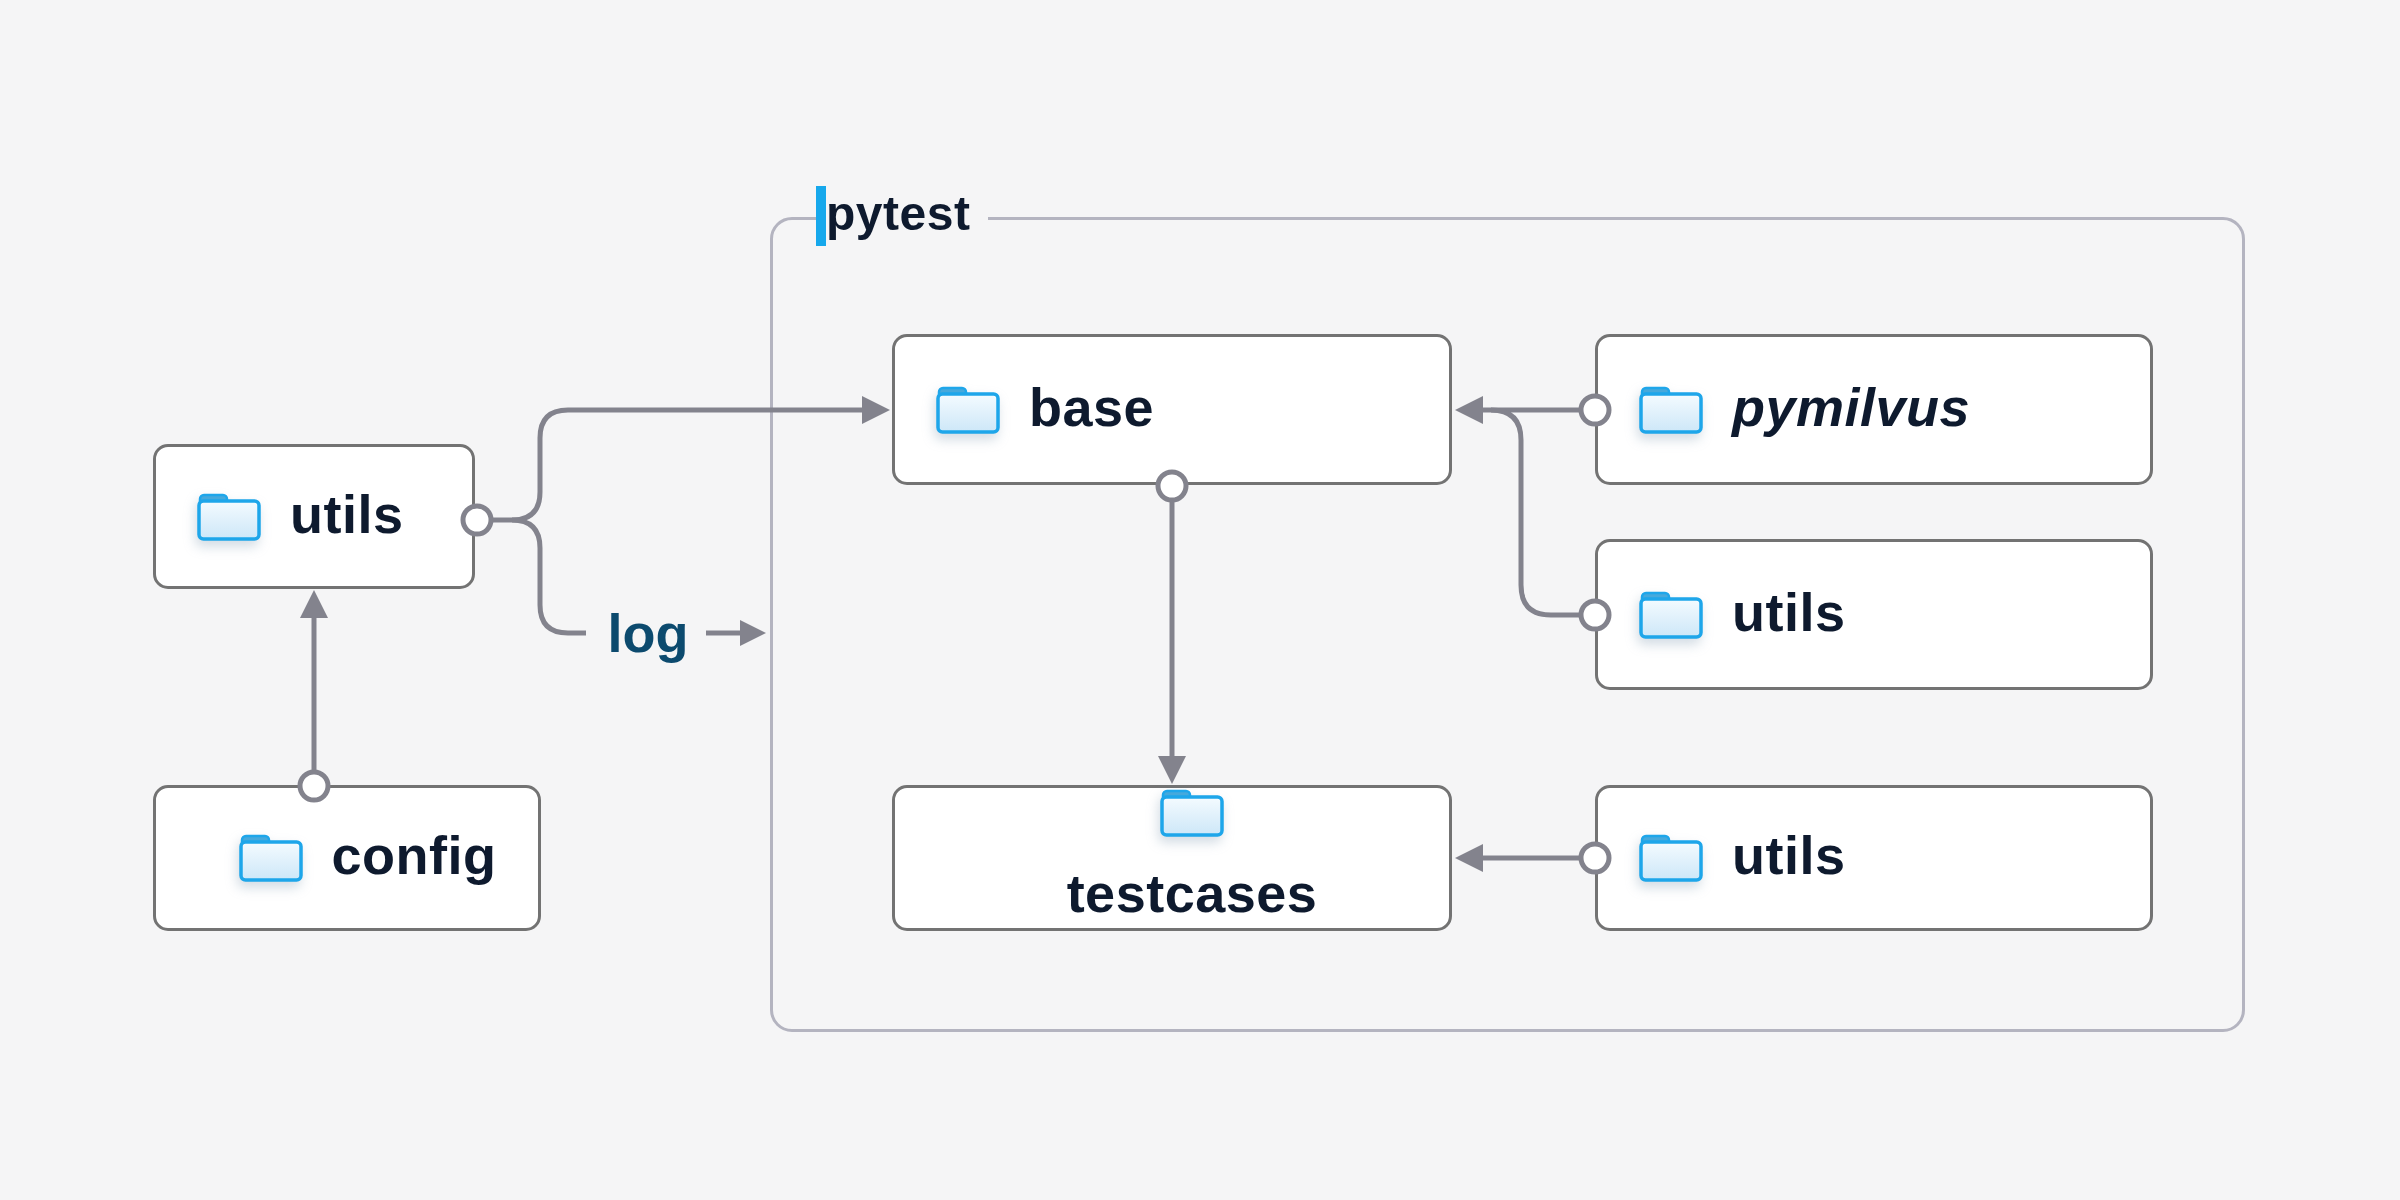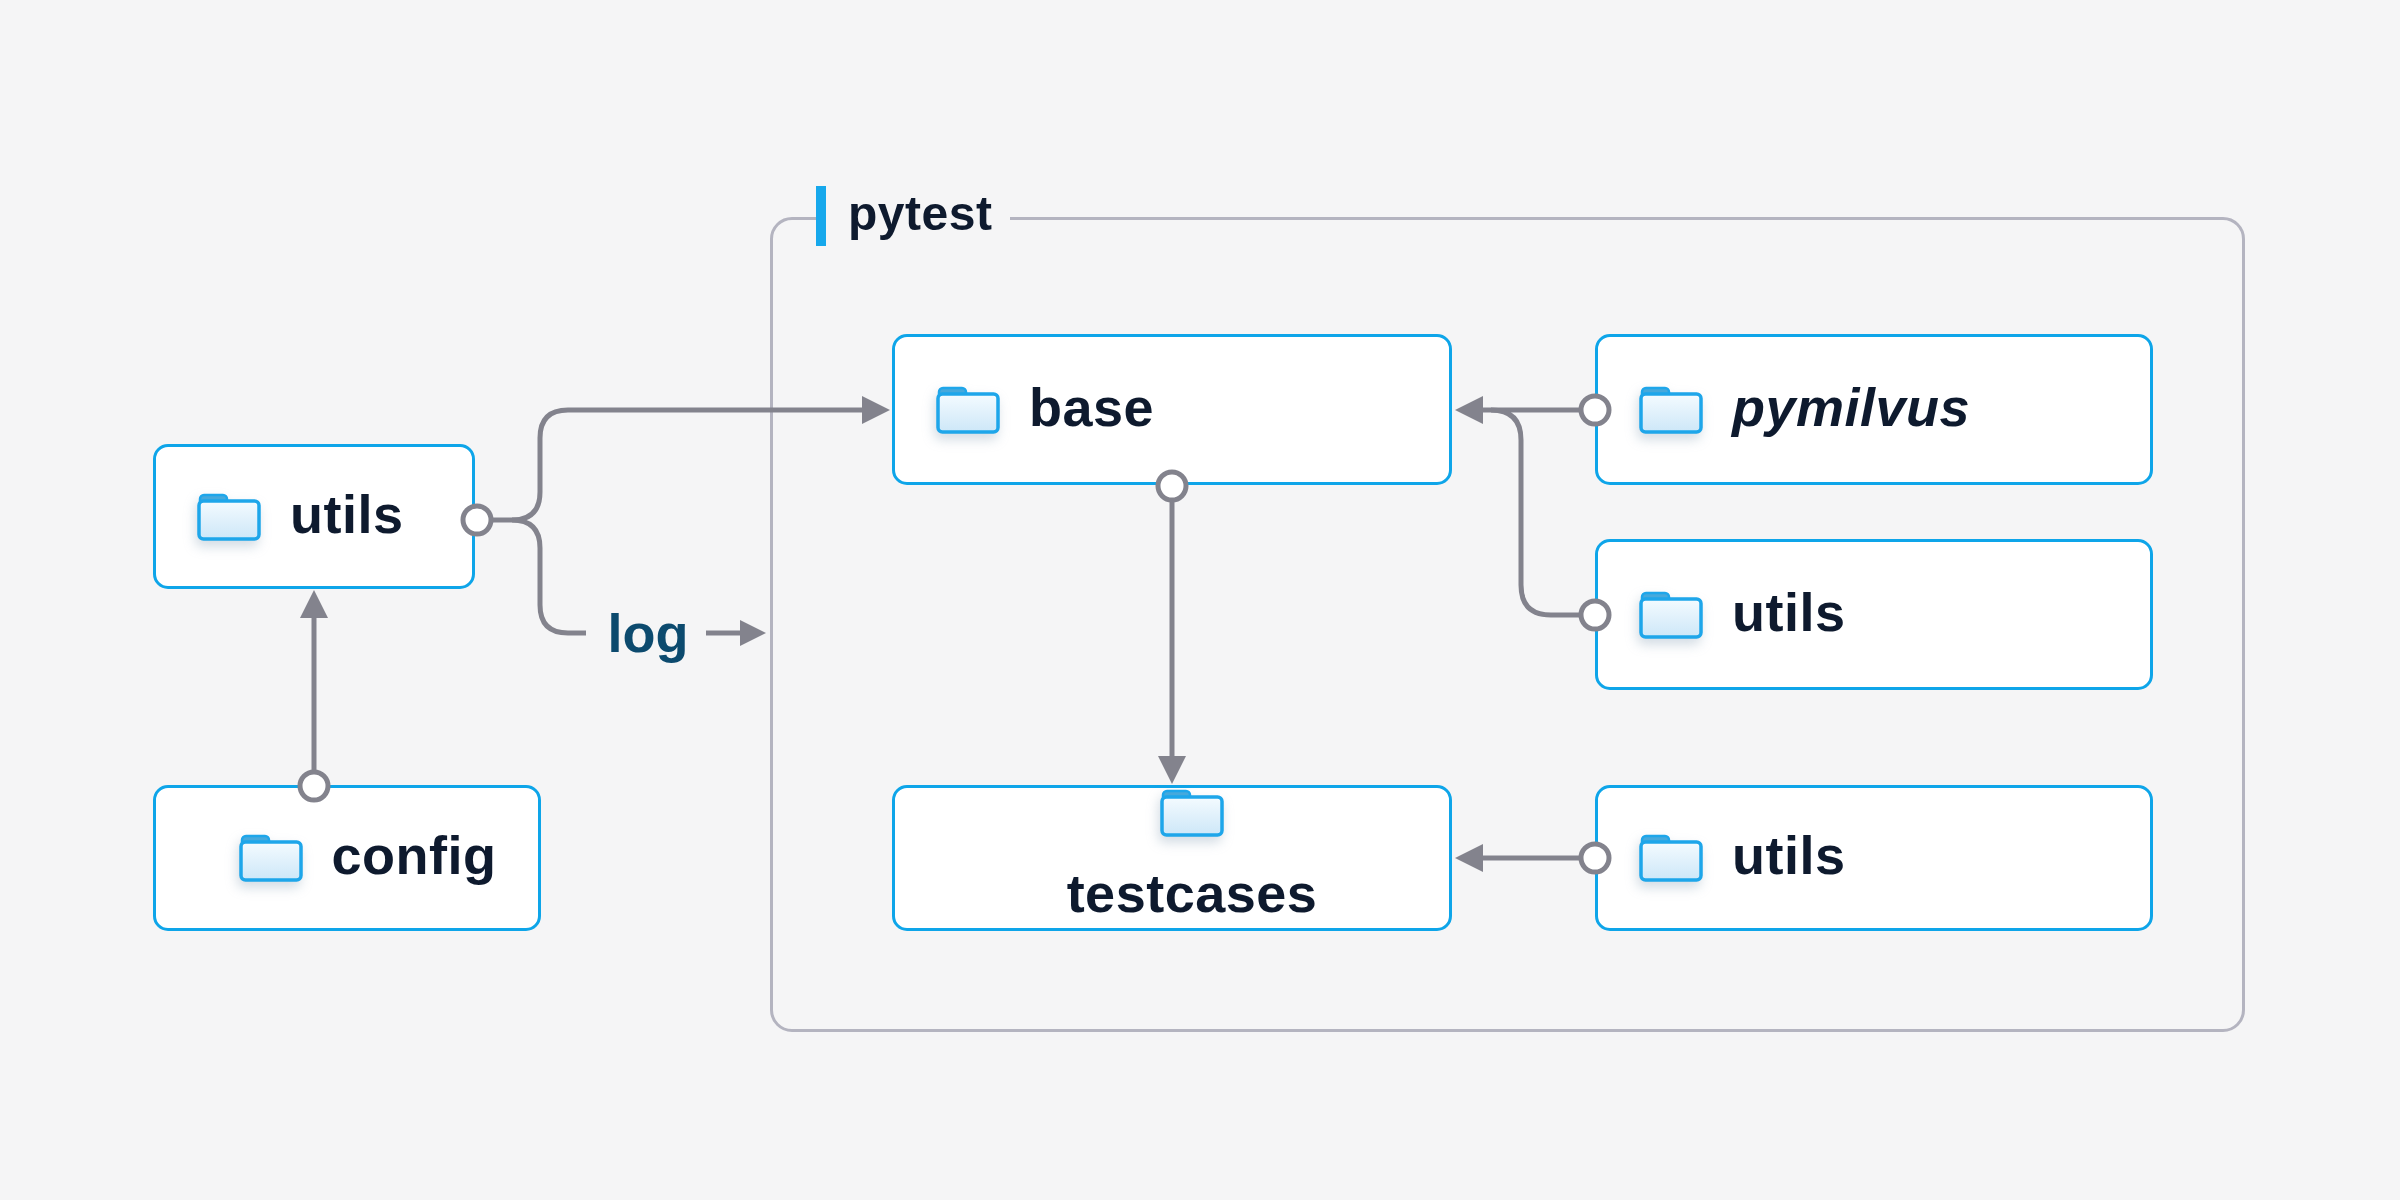--- a/index.html
+++ b/index.html
@@ -26,41 +26,40 @@
     box-sizing: border-box;
   }
   .group-title {
     position: absolute;
     left: 816px; top: 184px;
     height: 64px;
     padding: 0 18px 0 0;
     background: #f5f5f6;
     display: flex;
     align-items: center;
-    gap: 22px;
     z-index: 3;
   }
   .accent-bar {
     width: 10px; height: 60px;
     background: #16a8ec;
     flex: 0 0 auto;
   }
   .group-title .title-text {
     font-size: 48px;
     font-weight: 700;
     color: #0e1a2e;
     letter-spacing: 0.5px;
     line-height: 1;
     padding-bottom: 4px;
   }
   
   .node {
     position: absolute;
     background: #ffffff;
-    border: 3px solid #0ea5e9;
+    border: 3px solid #737373;
     border-radius: 15px;
     box-sizing: border-box;
     display: flex;
     align-items: center;
     gap: 28px;
     padding-left: 40px;
     z-index: 2;
   }
   .node .label {
     font-size: 54px;

